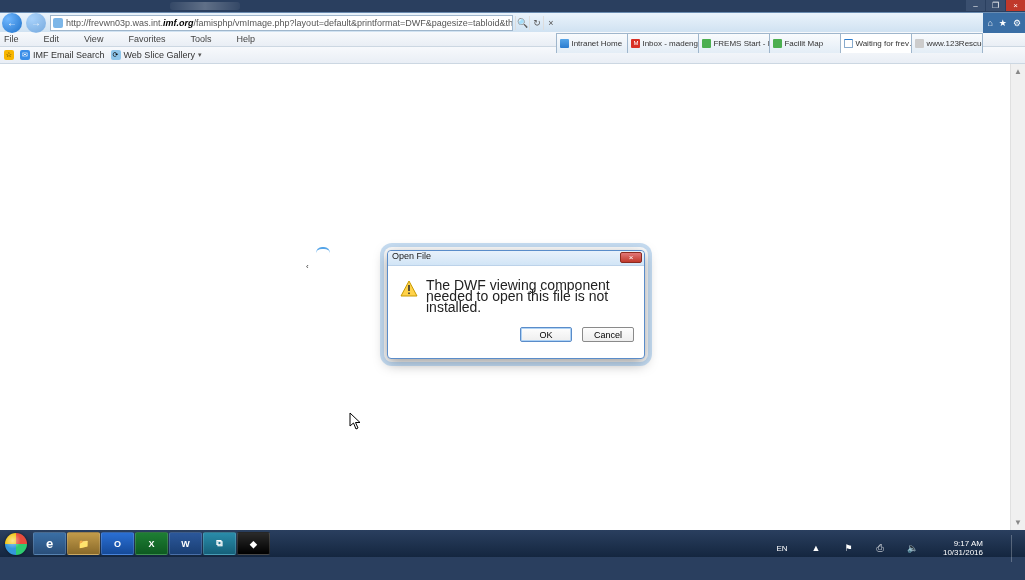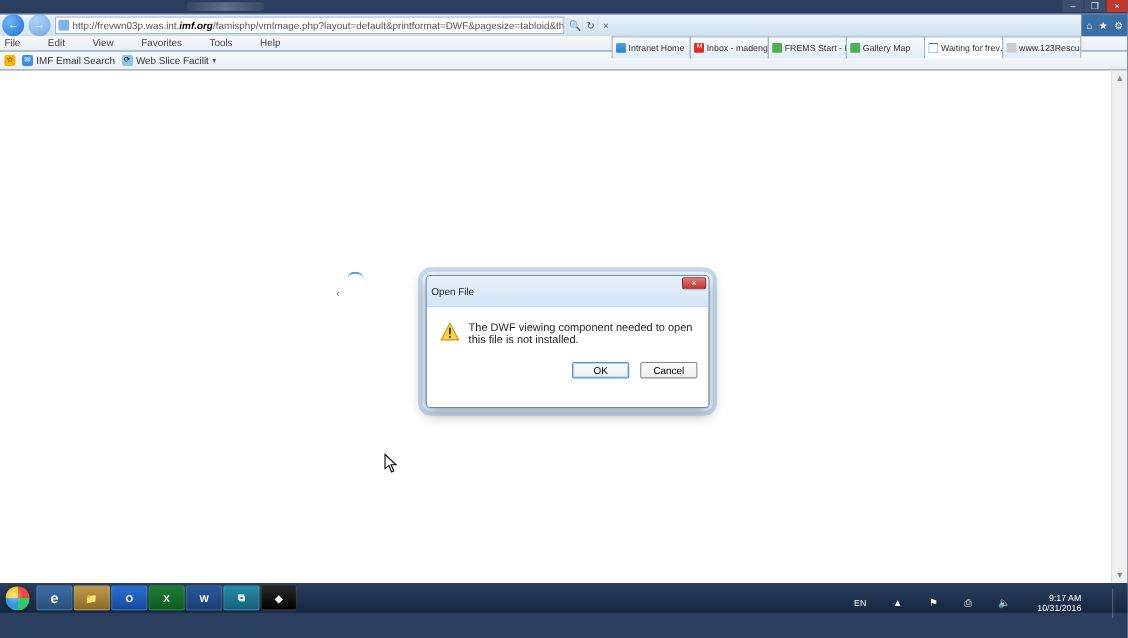--- a/index.html
+++ b/index.html
@@ -129,42 +129,42 @@
   border: 1px solid #5a8cc9; border-radius: 4px;
   box-shadow: 0 4px 14px rgba(0,0,0,0.4);
   background:#fff;
 }
 .dialog-glow {
   position:absolute; inset:-4px; border-radius:8px;
   box-shadow: 0 0 0 4px rgba(92,156,216,0.35);
   pointer-events:none;
 }
 .dlg-title {
-  height:28px;
+  height:15px;
   background: linear-gradient(#e8f1fb, #d2e5f6);
   border-bottom:1px solid #bcd2e9;
-  display:flex; align-items:center; padding:0 4px;
+  display:flex; padding:0 4px;
   font-size:9px; color:#1a1a1a;
   border-radius:4px 4px 0 0;
   position:relative;
 }
 .dlg-close {
   position:absolute; right:2px; top:1px; width:22px; height:11px;
   background: linear-gradient(#e27777,#c0392b);
   border:1px solid #8a2a20; border-radius:2px;
   color:#fff; font-size:8px; display:flex; align-items:center; justify-content:center;
 }
 .dlg-body {
   padding: 14px 12px 8px 12px; display:flex; gap:8px; align-items:flex-start;
 }
 .dlg-warn-icon svg { display:block; }
-.dlg-text { font-size:10px; color:#222; line-height:11px; }
+.dlg-text { font-size:14px; color:#222; line-height:11px; }
 .dlg-buttons {
   display:flex; justify-content:flex-end; gap:10px;
-  padding: 6px 10px 26px 10px;
+  padding: 6px 10px 16px 10px;
 }
 .dlg-btn {
   width:52px; height:15px; font-size:9px;
   background:linear-gradient(#fdfdfd,#eee);
   border:1px solid #8a8a8a; border-radius:2px;
   display:flex; align-items:center; justify-content:center;
 }
 .dlg-btn.ok { border:1px solid #5a8cc9; box-shadow:0 0 0 1px #aed2f5 inset; }
 
 
@@ -239,21 +239,21 @@
     <div class="tab">
       <div class="tf tf-gm">M</div>
       <span>Inbox - madenga…</span>
     </div>
     <div class="tab">
       <div class="tf tf-green"></div>
       <span>FREMS Start - Facilit…</span>
     </div>
     <div class="tab">
       <div class="tf tf-green"></div>
-      <span>Gallery Map</span>
+      <span>Facilit Map</span>
     </div>
     <div class="tab active">
       <div class="tf tf-load"></div>
       <span>Waiting for frev…</span>
 
     </div>
     <div class="tab">
       <div class="tf tf-pad"></div>
       <span>www.123Rescue.com</span>
     </div>
@@ -275,21 +275,21 @@
 </div>
 
 <div class="fav-bar">
   <span class="fav-icon">☆</span>
   <div class="fav-item">
     <span class="fav-icon blue">✉</span>
     <span>IMF Email Search</span>
   </div>
   <div class="fav-item">
     <span class="fav-icon cloud">⟳</span>
-    <span>Web Slice Facilit</span>
+    <span>Web Slice Gallery</span>
     <span class="drop-caret">▾</span>
   </div>
 </div>
 
 <div class="content">
   <div class="partial-arc"></div>
   <div class="tiny-q">‹</div>
 
   <div class="vscroll">
     <div class="upbtn">▲</div>

